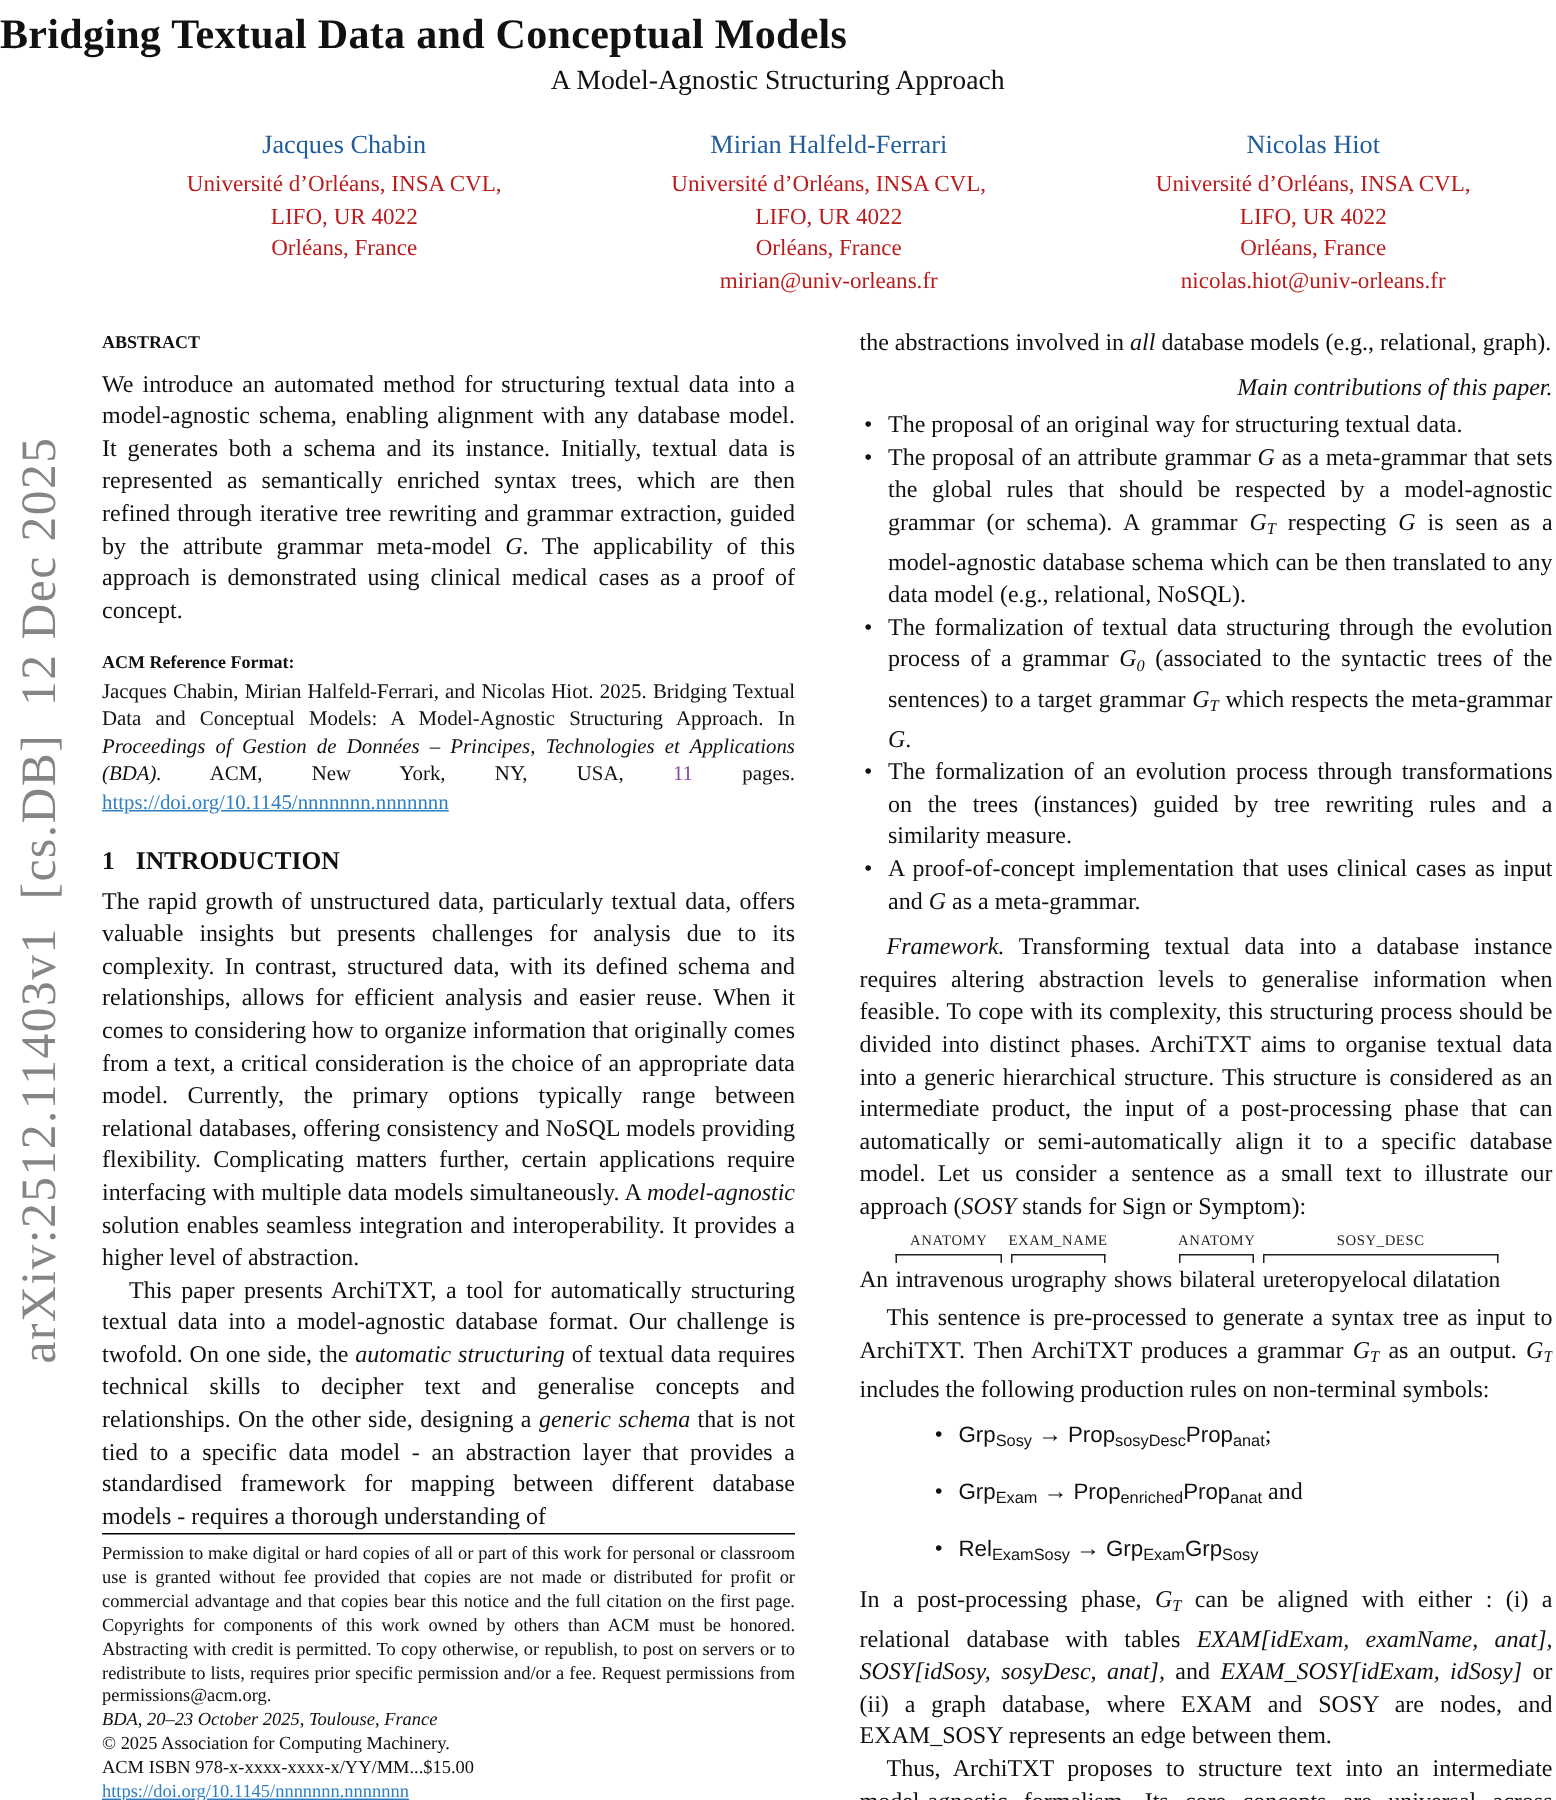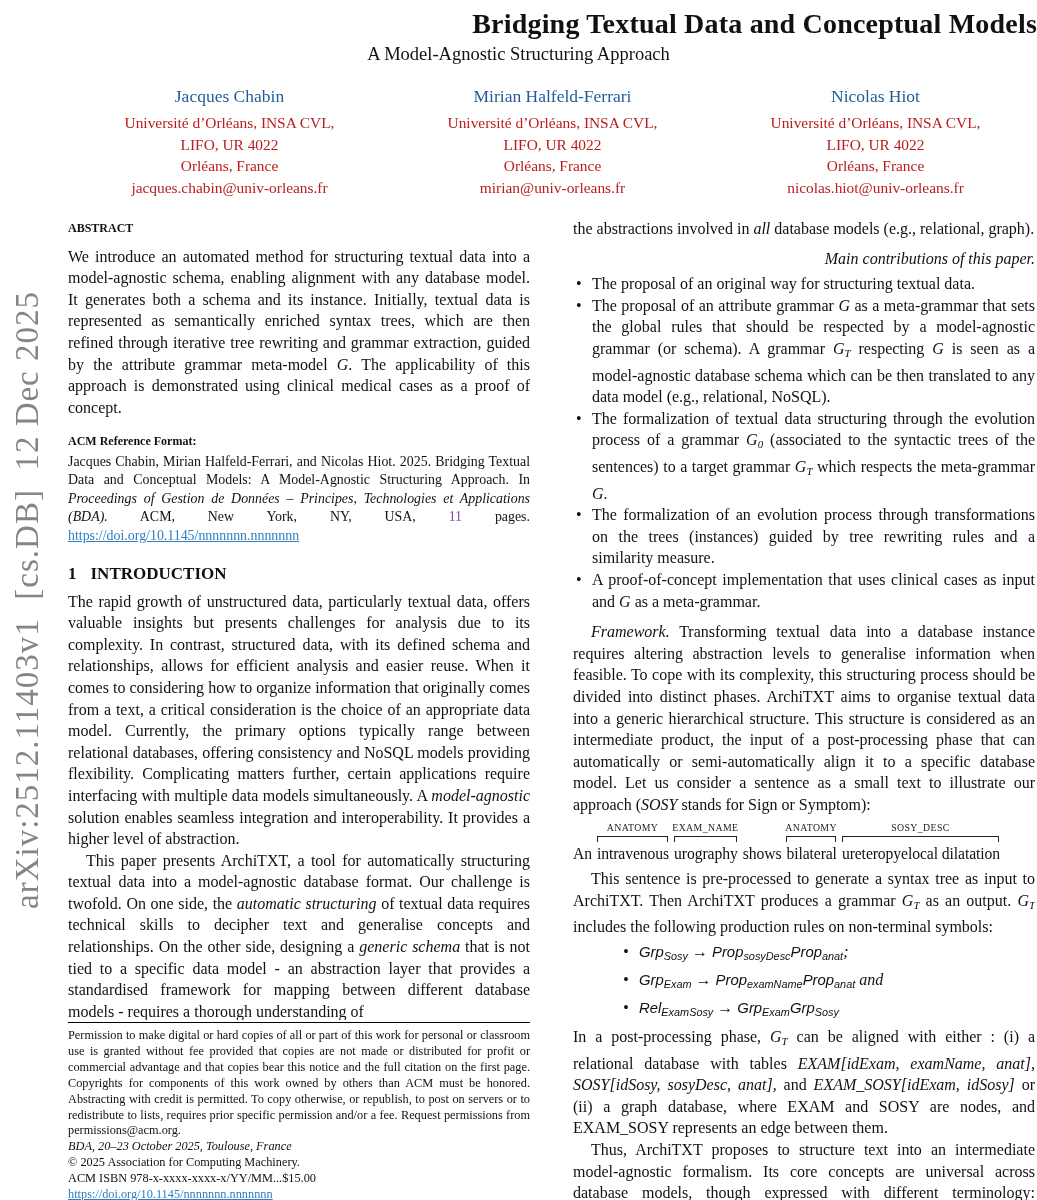--- a/index.html
+++ b/index.html
@@ -8,21 +8,21 @@
     font-family:"Liberation Serif", serif;color:#111;overflow:hidden;
   }
   
   .watermark{
     position:absolute;left:27px;top:600px;
     transform:translate(-50%,-50%) rotate(-90deg);
     white-space:pre;font-size:33px;color:#858585;letter-spacing:1px;
   }
   
   .title{
-    position:absolute;top:8px;left:0;width:100%;text-align:right;
+    position:absolute;top:8px;left:0;width:100%;text-align:left;
     font-size:28px;font-weight:700;letter-spacing:.2px;margin:0;
   }
   .subtitle{
     position:absolute;top:44px;left:0;width:100%;text-align:center;
     font-size:18.5px;font-weight:400;
   }
   .authors{
     position:absolute;top:86px;left:68px;width:969px;
     display:flex;flex-direction:row;
   }
@@ -46,21 +46,21 @@
   .link{color:#2e7fc1;cursor:pointer;text-decoration:underline;}
   .pages{color:#8e44ad;}
   .math{font-style:italic;}
   .cal{font-style:italic;}
   .sf{font-family:"Liberation Sans",sans-serif;font-size:0.93em;}
   .sub{font-size:0.68em;vertical-align:-0.28em;}
   
   ul.bullets{list-style:none;margin:4px 0 0 0;padding:0;}
   ul.bullets li{position:relative;padding-left:19px;margin:0;}
   ul.bullets li::before{content:"•";position:absolute;left:3px;top:0;}
-  ul.rules{list-style:none;margin:2px 0 2px 50px;padding:0;line-height:23px;font-style:italic;}
+  ul.rules{list-style:none;margin:2px 0 2px 50px;padding:0;line-height:33px;}
   ul.rules li{position:relative;padding-left:16px;text-align:left;}
   ul.rules li::before{content:"•";position:absolute;left:0;top:0;}
   .contrib-head{font-style:italic;text-indent:18px;margin:8px 0 4px 0;text-align:right;}
   
   .sentence{
     padding-top:21px;margin:6px 0 4px 0;white-space:nowrap;text-align:left;
     font-size:15.7px;letter-spacing:-0.1px;
   }
   .tok{position:relative;display:inline-block;margin-right:5px;}
   .tok:last-child{margin-right:0;}
@@ -89,21 +89,20 @@
 
 <h1 class="title">Bridging Textual Data and Conceptual Models</h1>
 <div class="subtitle">A Model-Agnostic Structuring Approach</div>
 
 <div class="authors">
   <div class="author">
     <div class="name">Jacques Chabin</div>
     <div class="affil">Université d’Orléans, INSA CVL,</div>
     <div class="affil">LIFO, UR 4022</div>
     <div class="affil">Orléans, France</div>
-    <div class="email">jacques.chabin@univ-orleans.fr</div>
   </div>
   <div class="author">
     <div class="name">Mirian Halfeld-Ferrari</div>
     <div class="affil">Université d’Orléans, INSA CVL,</div>
     <div class="affil">LIFO, UR 4022</div>
     <div class="affil">Orléans, France</div>
     <div class="email">mirian@univ-orleans.fr</div>
   </div>
   <div class="author">
     <div class="name">Nicolas Hiot</div>
@@ -147,21 +146,21 @@
         </span><span>urography</span></span><span class="tok"><span>shows</span></span><span class="tok"><span class="brace">
           <span class="blabel">ANATOMY</span>
         </span><span>bilateral</span></span><span class="tok"><span class="brace">
           <span class="blabel">SOSY_DESC</span>
         </span><span>ureteropyelocal dilatation</span></span></div>
 
   <p class="indent"><span>This sentence is pre-processed to generate a syntax tree as input to ArchiTXT. Then ArchiTXT produces a grammar </span><span class="math">G</span><span class="math sub">T</span><span> as an output. </span><span class="math">G</span><span class="math sub">T</span><span> includes the following production rules on non-terminal symbols:</span></p>
 
   <ul class="rules">
     <li><span class="sf">Grp</span><span class="sf sub">Sosy</span><span> → </span><span class="sf">Prop</span><span class="sf sub">sosyDesc</span><span class="sf">Prop</span><span class="sf sub">anat</span><span>;</span></li>
-    <li><span class="sf">Grp</span><span class="sf sub">Exam</span><span> → </span><span class="sf">Prop</span><span class="sf sub">examName</span><span class="sf">Prop</span><span class="sf sub">anat</span><span> and</span></li>
+    <li><span class="sf">Grp</span><span class="sf sub">Exam</span><span> → </span><span class="sf">Prop</span><span class="sf sub">enriched</span><span class="sf">Prop</span><span class="sf sub">anat</span><span> and</span></li>
     <li><span class="sf">Rel</span><span class="sf sub">ExamSosy</span><span> → </span><span class="sf">Grp</span><span class="sf sub">Exam</span><span class="sf">Grp</span><span class="sf sub">Sosy</span></li>
   </ul>
 
   <p><span>In a post-processing phase, </span><span class="math">G</span><span class="math sub">T</span><span> can be aligned with either : (i) a relational database with tables </span><span class="i">EXAM[idExam, examName, anat],</span><span> </span><span class="i">SOSY[idSosy, sosyDesc, anat],</span><span> and </span><span class="i">EXAM_SOSY[idExam, idSosy]</span><span> or (ii) a graph database, where EXAM and SOSY are nodes, and EXAM_SOSY represents an edge between them.</span></p>
   <p class="indent"><span>Thus, ArchiTXT proposes to structure text into an intermediate model-agnostic formalism. Its core concepts are universal across database models, though expressed with different terminology: properties are organised into groups that relate to each other.</span></p>
 </section>
 
 <footer class="footnote">
   <p>Permission to make digital or hard copies of all or part of this work for personal or classroom use is granted without fee provided that copies are not made or distributed for profit or commercial advantage and that copies bear this notice and the full citation on the first page. Copyrights for components of this work owned by others than ACM must be honored. Abstracting with credit is permitted. To copy otherwise, or republish, to post on servers or to redistribute to lists, requires prior specific permission and/or a fee. Request permissions from permissions@acm.org.</p>
   <div class="conf">BDA, 20–23 October 2025, Toulouse, France</div>

